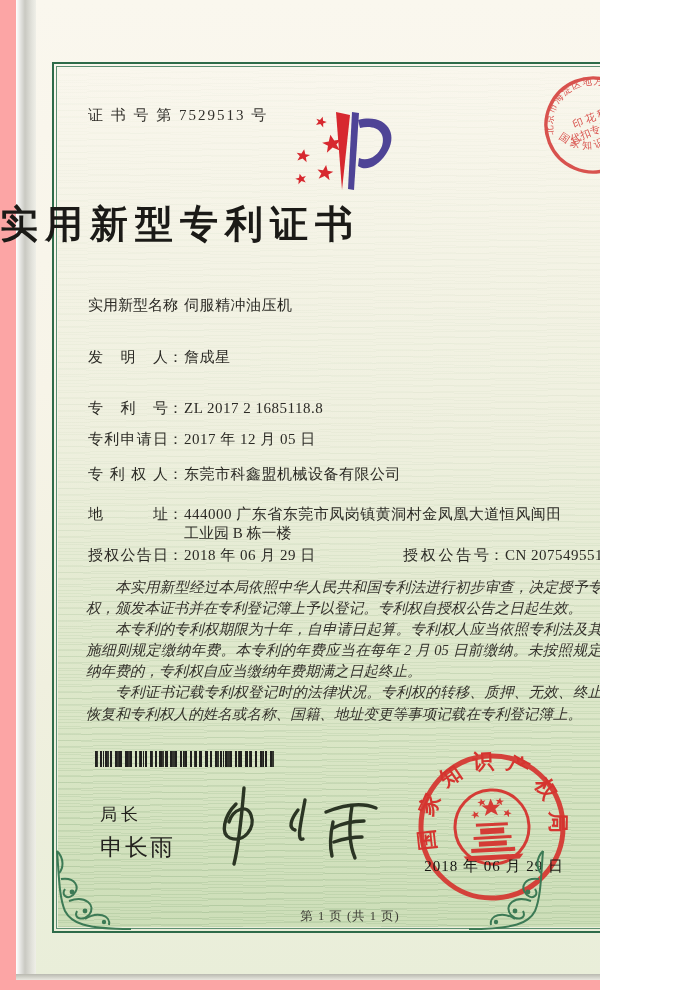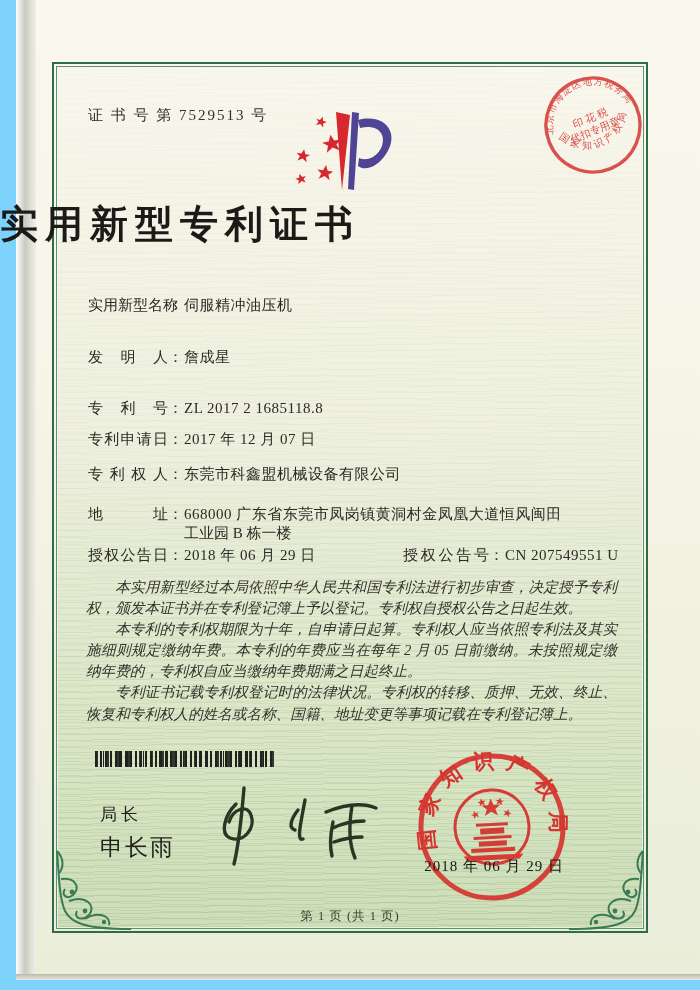--- a/index.html
+++ b/index.html
@@ -1,19 +1,19 @@
 <!DOCTYPE html>
 <html><head>
 <meta charset="utf-8">
 <style>
   * { margin:0; padding:0; box-sizing:border-box; }
   html,body { background:#ffffff; }
   body { font-family:"Liberation Serif","DejaVu Serif",serif; color:#2e2c28; }
 
-  .photo { position:relative; width:700px; height:990px; background:#7dd3fc; overflow:hidden; }
+  .photo { position:relative; width:600px; height:990px; background:#fca5a5; overflow:hidden; }
 
   
   .page-edge-left { position:absolute; left:16px; top:0; width:20px; height:978px;
     background:linear-gradient(90deg,#ffffff 0%,#c9c9c2 45%,#e3e3dc 80%,#efefe8 100%); }
   .paper { position:absolute; left:36px; top:0; right:0; height:976px;
     background:linear-gradient(to bottom,#faf7ee 0%,#f7f4e8 40%,#f0f0df 70%,#e9eed9 100%); }
   .page-edge-bottom { position:absolute; left:16px; top:974px; width:684px; height:6px;
     background:linear-gradient(to bottom,#b9b9b0,#e8e8e0); }
 
   
@@ -133,27 +133,27 @@
     <div class="frow" style="top:296px">
       <span class="f-label">实用新型名称</span><span class="f-colon">：</span><span class="f-value">伺服精冲油压机</span>
     </div>
     <div class="frow" style="top:348px">
       <span class="f-label">发明人</span><span class="f-colon">：</span><span class="f-value">詹成星</span>
     </div>
     <div class="frow" style="top:399px">
       <span class="f-label">专利号</span><span class="f-colon">：</span><span class="f-value">ZL 2017 2 1685118.8</span>
     </div>
     <div class="frow" style="top:430px">
-      <span class="f-label">专利申请日</span><span class="f-colon">：</span><span class="f-value">2017 年 12 月 07 日</span>
+      <span class="f-label">专利申请日</span><span class="f-colon">：</span><span class="f-value">2017 年 12 月 05 日</span>
     </div>
     <div class="frow" style="top:465px">
       <span class="f-label">专利权人</span><span class="f-colon">：</span><span class="f-value">东莞市科鑫盟机械设备有限公司</span>
     </div>
     <div class="frow" style="top:505px">
-      <span class="f-label">地址</span><span class="f-colon">：</span><span class="f-value">668000 广东省东莞市凤岗镇黄洞村金凤凰大道恒风闽田</span>
+      <span class="f-label">地址</span><span class="f-colon">：</span><span class="f-value">444000 广东省东莞市凤岗镇黄洞村金凤凰大道恒风闽田</span>
     </div>
     <div class="addr2">工业园 B 栋一楼</div>
     <div class="frow" style="top:546px">
       <span class="f-label">授权公告日</span><span class="f-colon">：</span><span class="f-value">2018 年 06 月 29 日</span>
     </div>
     <div class="frow-right" style="top:546px">
       <span class="f-label">授权公告号</span><span class="f-colon">：</span><span class="f-value">CN 207549551 U</span>
     </div>
   </div>
 

